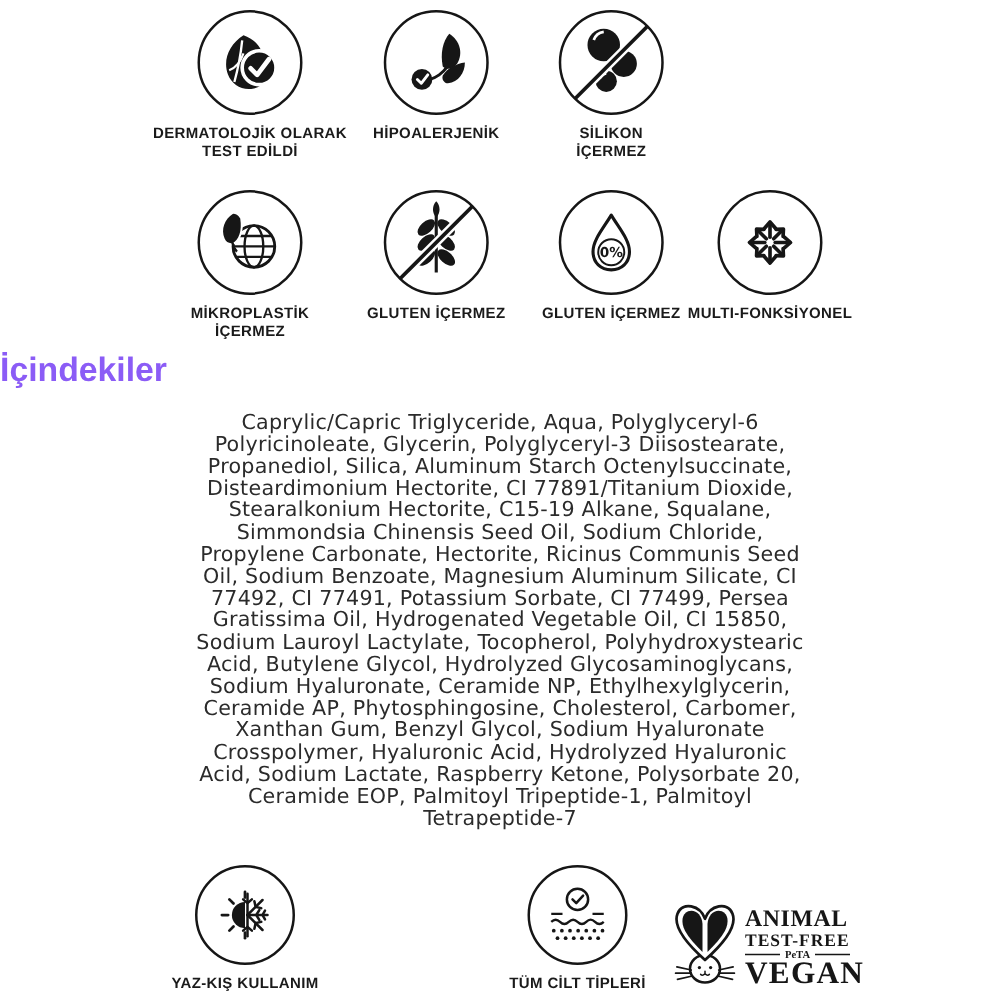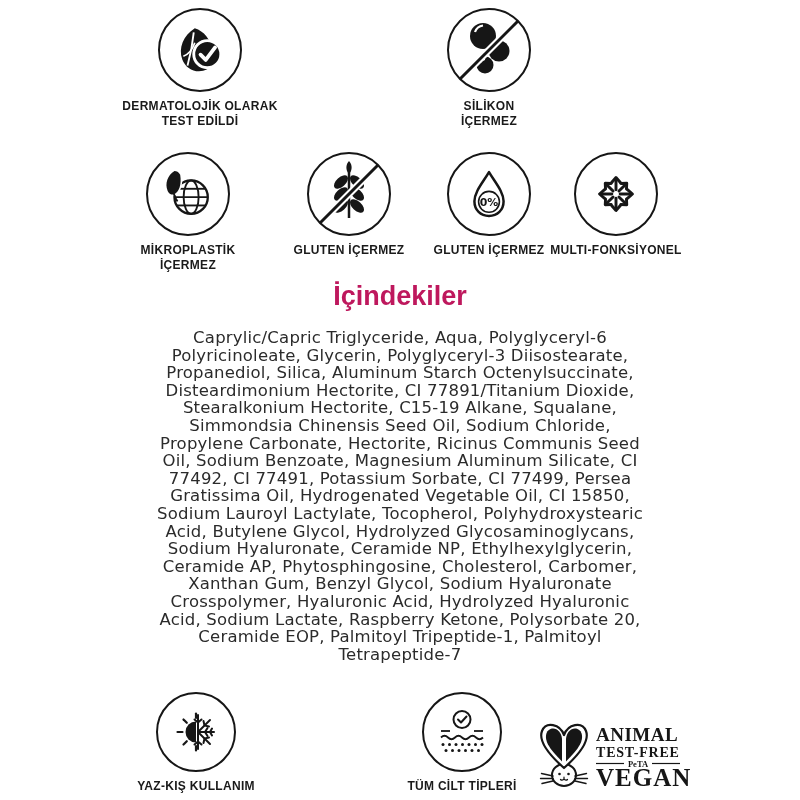--- a/index.html
+++ b/index.html
@@ -5,22 +5,22 @@
   html,body{margin:0;padding:0;background:#ffffff;}
   .page{position:relative;width:688px;height:800px;background:#ffffff;overflow:hidden;
         font-family:"Liberation Sans","DejaVu Sans",sans-serif;color:#1a1a1a;padding-left:44px;}
   .badge{position:absolute;width:170px;display:flex;flex-direction:column;align-items:center;}
   .circle{box-sizing:border-box;width:84px;height:84px;border:2.5px solid #161616;border-radius:50%;
           display:flex;align-items:center;justify-content:center;position:relative;background:#fff;}
   .circle.small{width:80px;height:80px;}
   .slash-svg{position:absolute;top:-2.5px;left:-2.5px;}
   .badge-label{margin-top:7px;font-size:12px;font-weight:bold;letter-spacing:0.3px;line-height:15px;
                text-align:center;white-space:pre-line;color:#1a1a1a;}
-  .heading{position:absolute;top:281px;left:0;width:800px;text-align:center;
-           font-size:27px;font-weight:bold;color:#be185d;}
+  .heading{position:absolute;top:281px;left:0;width:800px;
+           font-size:27px;font-weight:bold;color:#8b5cf6;}
   .ingredients{position:absolute;top:329px;left:110px;width:580px;text-align:center;
                font-family:"DejaVu Sans",sans-serif;font-size:16.5px;line-height:17.6px;
                letter-spacing:0.2px;color:#2b2b2b;white-space:pre-line;}
   .peta{position:absolute;left:538px;top:696px;margin-top:23px;}
   svg{display:block;}
 </style>
 </head>
 <body>
 
 <div class="page">
@@ -32,40 +32,52 @@
         <path d="M12 39 C15 28 17 17 18 7" stroke="#fff" stroke-width="1.8" fill="none"></path>
         <path d="M8 30 C13 28 17 23 19 17" stroke="#fff" stroke-width="1.6" fill="none"></path>
         <circle cx="31" cy="28" r="13" fill="#161616" stroke="#fff" stroke-width="2.8"></circle>
         <path d="M24.5 28.5 L29.5 33.5 L38.5 21.5" stroke="#fff" stroke-width="3.6" fill="none" stroke-linecap="round" stroke-linejoin="round"></path>
       </svg>
     </div>
     <div class="badge-label">DERMATOLOJİK OLARAK
 TEST EDİLDİ</div>
   </div>
 
+  <div class="badge" style="left:264px;top:8px;">
+    <div class="circle">
+      <svg width="50" height="50" viewBox="0 0 48 48">
+        <path d="M12 38 C22 38 32 32 36 20" stroke="#161616" stroke-width="2.2" fill="none" stroke-linecap="round"></path>
+        <path d="M34 2 C42 7 45 17 40 25 C37 29 32 30 29 27 C27 17 29 8 34 2 Z" fill="#161616"></path>
+        <path d="M46 24 C46 32 41 39 33 40 C30 40 28 37 29 34 C33 28 39 25 46 24 Z" fill="#161616"></path>
+        <circle cx="13" cy="37" r="8" fill="#161616"></circle>
+        <path d="M9.5 37 L12.5 40 L17.5 33.5" stroke="#fff" stroke-width="2.2" fill="none" stroke-linecap="round" stroke-linejoin="round"></path>
+      </svg>
+    </div>
+    <div class="badge-label">HİPOALERJENİK</div>
+  </div>
 
   <div class="badge" style="left:404px;top:8px;">
     <div class="circle">
       <svg class="slash-svg" width="84" height="84" viewBox="0 0 84 84">
         <circle cx="36" cy="28" r="13" fill="#161616"></circle>
         <path d="M28 24 A10 10 0 0 1 36 17.5" stroke="#fff" stroke-width="2.2" fill="none"></path>
         <circle cx="52" cy="43" r="10.5" fill="#161616"></circle>
         <path d="M45.5 40 A8 8 0 0 1 52 35" stroke="#fff" stroke-width="2" fill="none"></path>
         <circle cx="38" cy="57" r="8.5" fill="#161616"></circle>
         <path d="M33 54.5 A6.5 6.5 0 0 1 38 51" stroke="#fff" stroke-width="1.8" fill="none"></path>
         <line x1="15" y1="69" x2="69" y2="15" stroke="#fff" stroke-width="7"></line>
         <line x1="13" y1="71" x2="71" y2="13" stroke="#161616" stroke-width="3"></line>
       </svg>
     </div>
     <div class="badge-label">SİLİKON
 İÇERMEZ</div>
   </div>
 
 
-  <div class="badge" style="left:103px;top:152px;">
+  <div class="badge" style="left:115px;top:152px;">
     <div class="circle">
       <svg width="50" height="50" viewBox="0 0 48 48">
         <circle cx="27" cy="27" r="16" stroke="#161616" stroke-width="2.2" fill="none"></circle>
         <ellipse cx="27" cy="27" rx="7.2" ry="16" stroke="#161616" stroke-width="1.8" fill="none"></ellipse>
         <line x1="13.2" y1="19" x2="40.8" y2="19" stroke="#161616" stroke-width="1.8"></line>
         <line x1="11" y1="27" x2="43" y2="27" stroke="#161616" stroke-width="1.8"></line>
         <line x1="13.2" y1="35" x2="40.8" y2="35" stroke="#161616" stroke-width="1.8"></line>
         <path d="M11 2 C4.5 6 1.5 14 4.5 21 C5.5 23.5 8 25 10.5 24.5 C15.5 22 18 15 16.5 5.5 C15 3 13 2 11 2 Z" fill="#161616" stroke="#fff" stroke-width="3" paint-order="stroke"></path>
         <path d="M10.5 24 C11 27 12 29 14 31" stroke="#161616" stroke-width="1.8" fill="none"></path>
       </svg>

